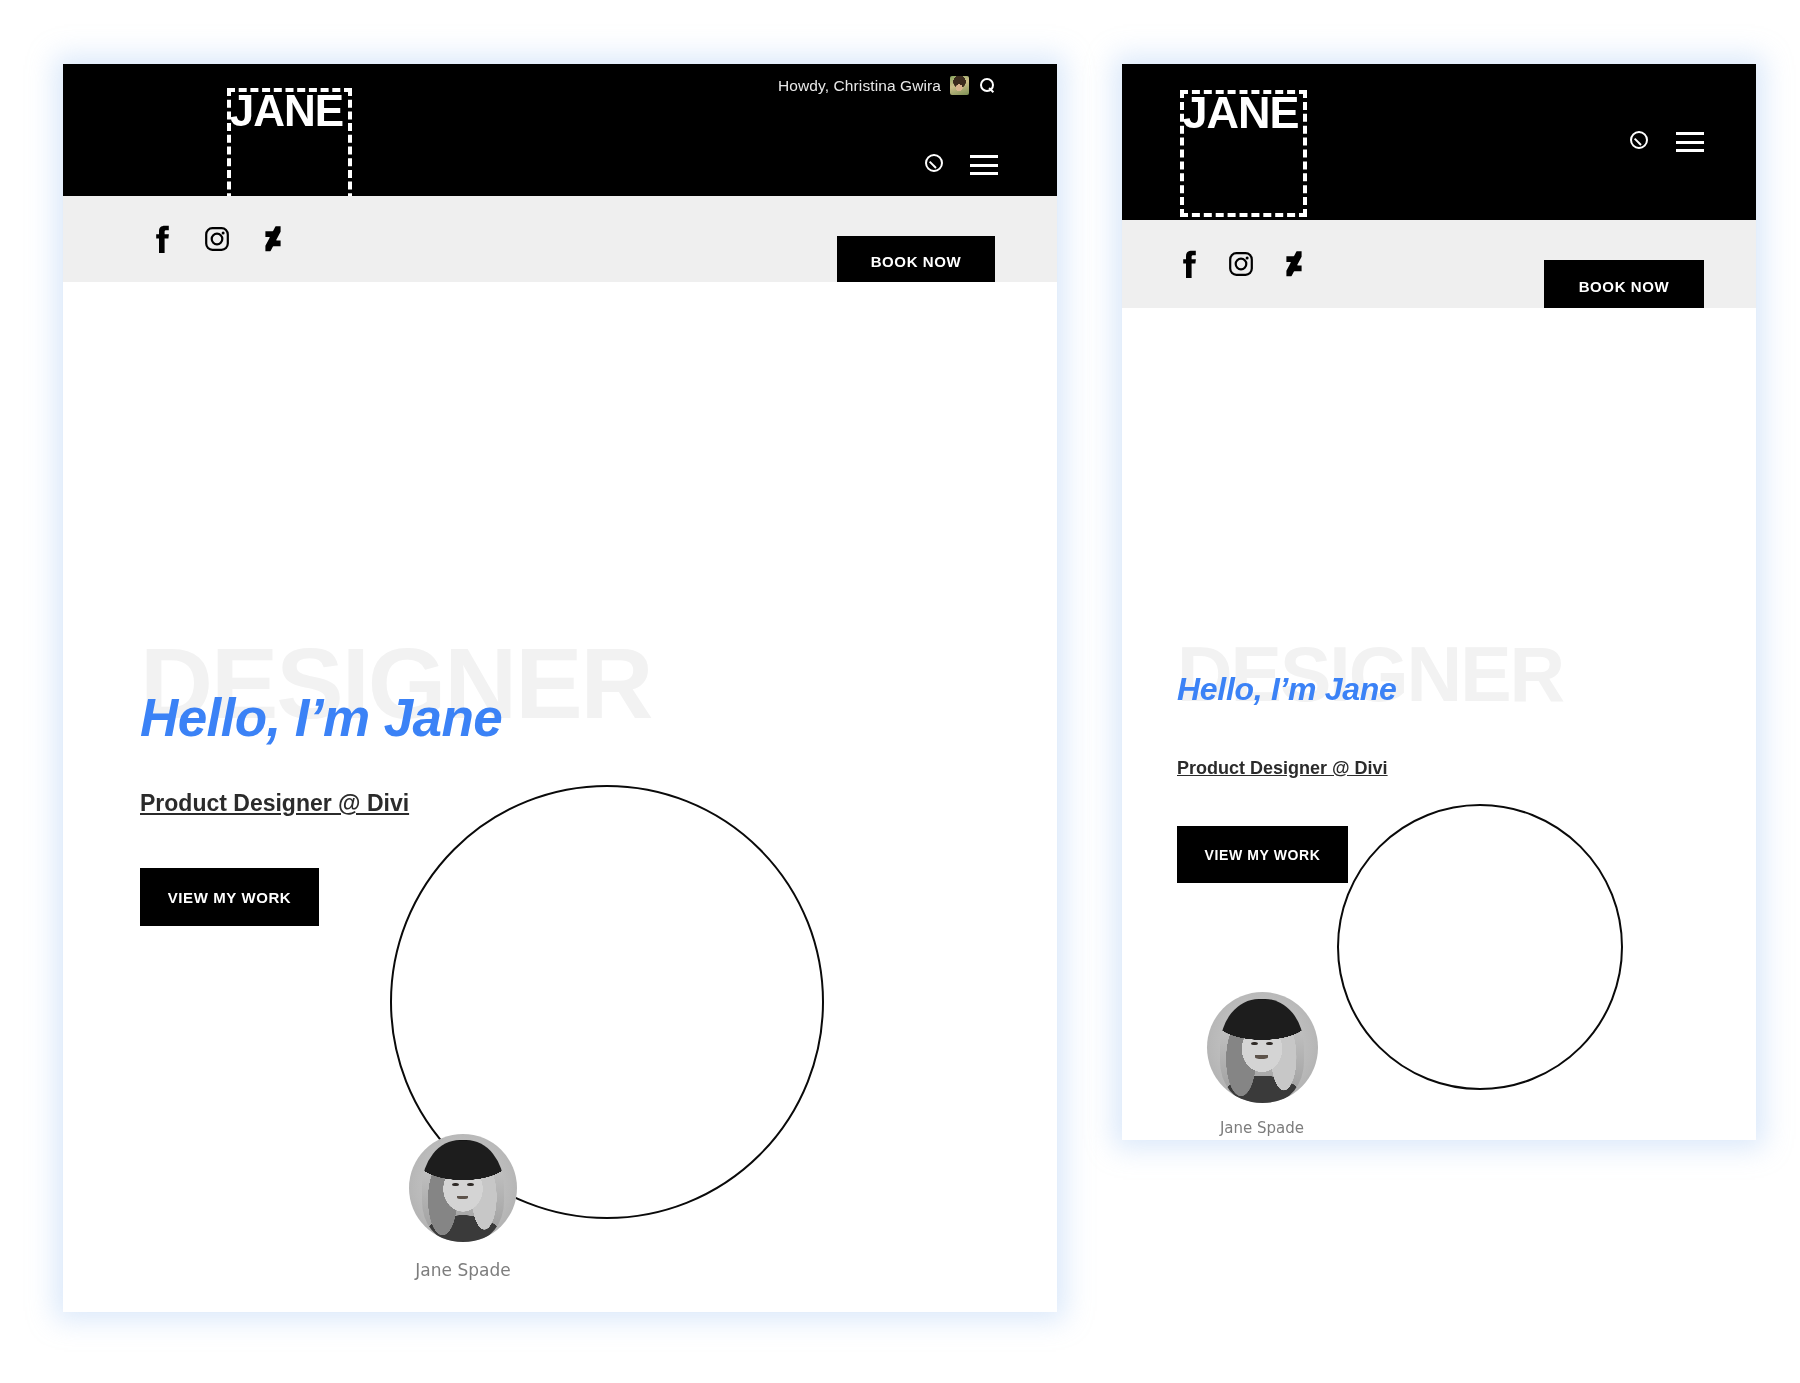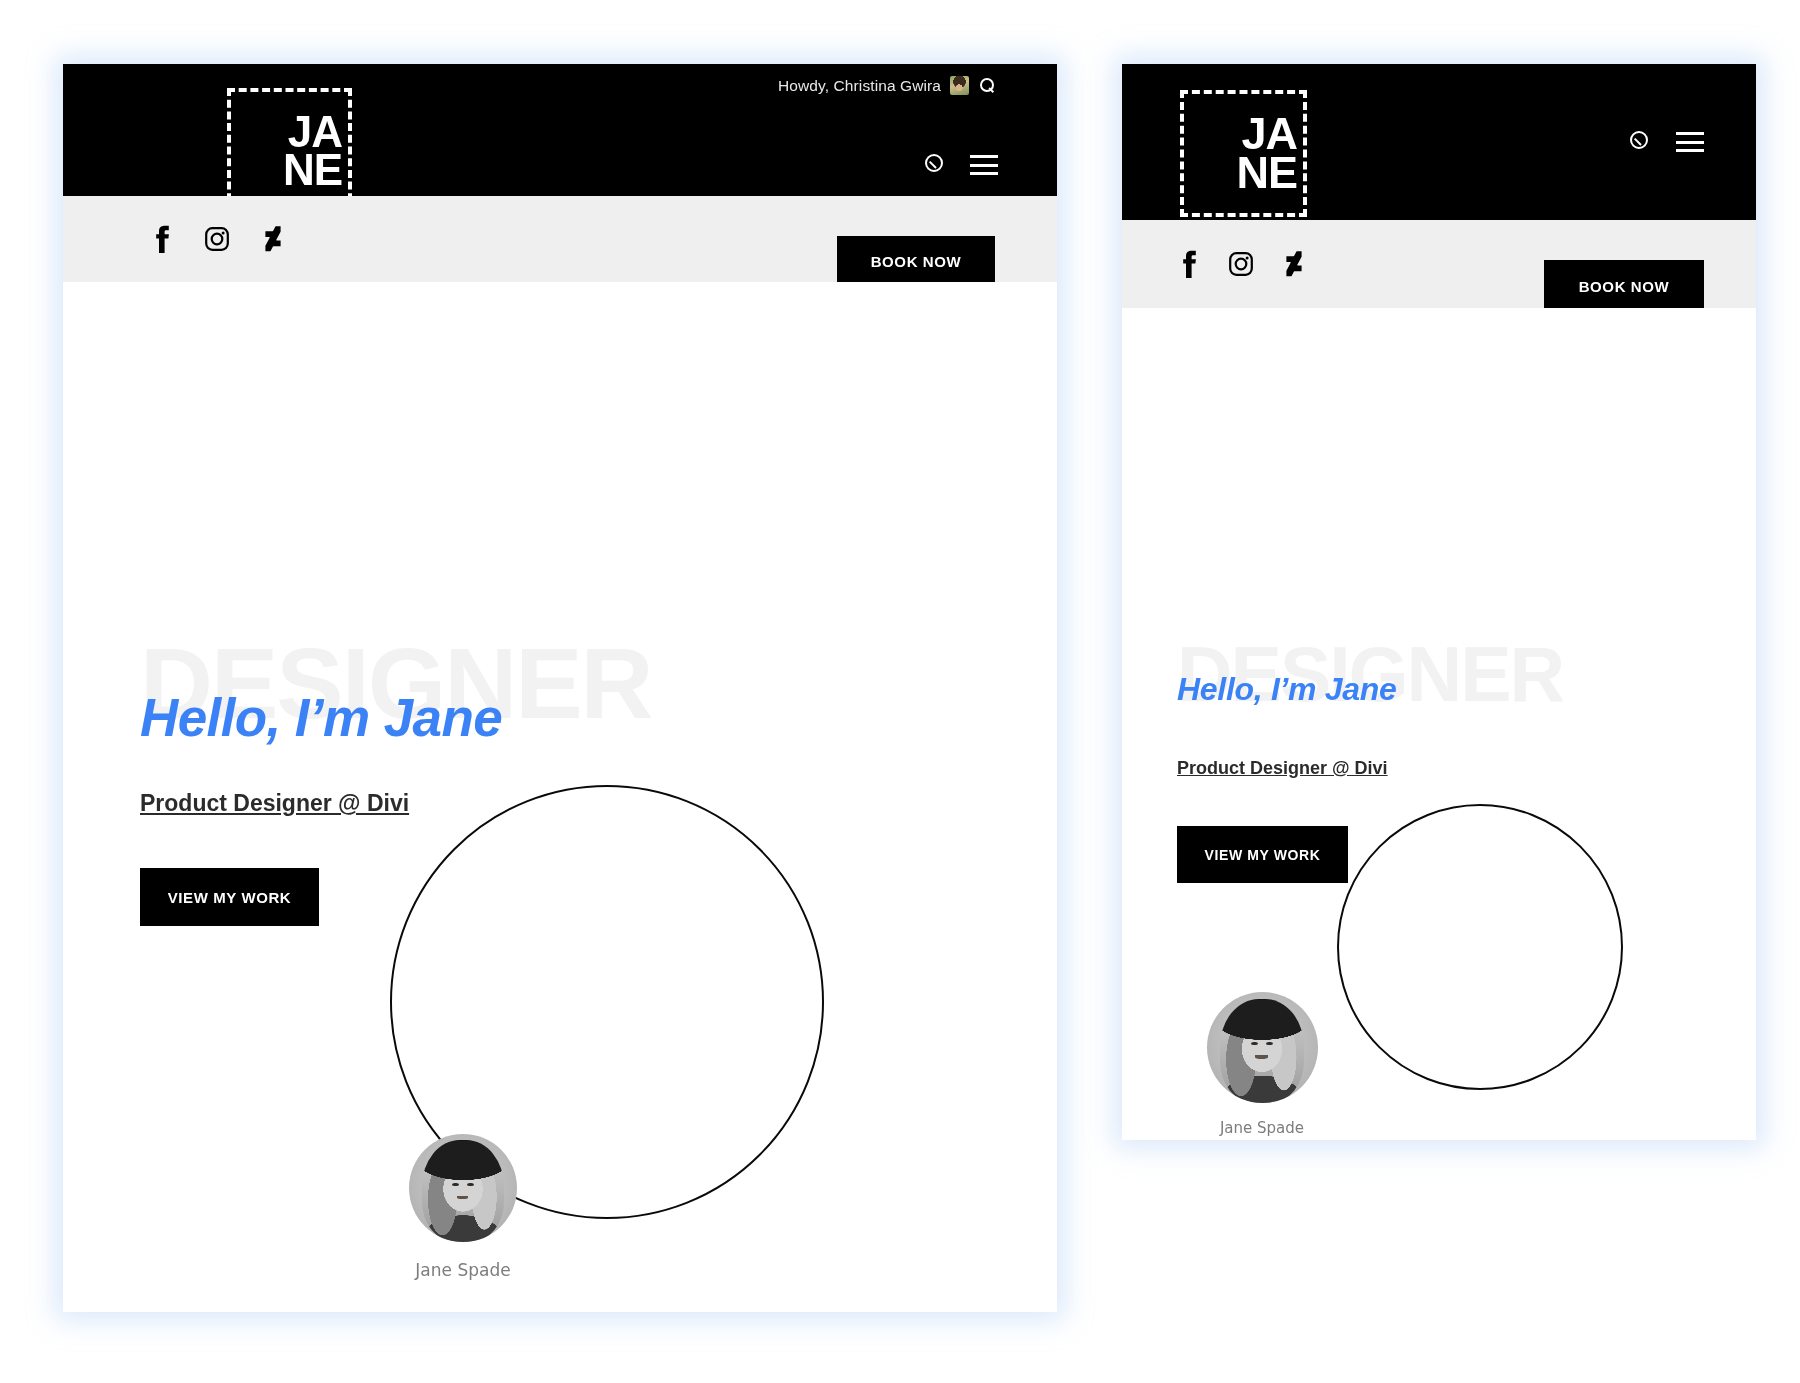--- a/index.html
+++ b/index.html
@@ -97,23 +97,22 @@
     background: #ffffff;
     transform: rotate(45deg);
     transform-origin: left center;
   }
 
   
   .logo-box {
     position: absolute;
     border: 4px dashed #ffffff;
     display: flex;
-    flex-direction: column;
     justify-content: center;
-    align-items: flex-end;
+    align-items: flex-start;
   }
   .panel-desktop .logo-box {
     left: 164px;
     top: 24px;
     width: 125px;
     height: 125px;
     padding-right: 6px;
   }
   .panel-mobile .logo-box {
     left: 58px;

